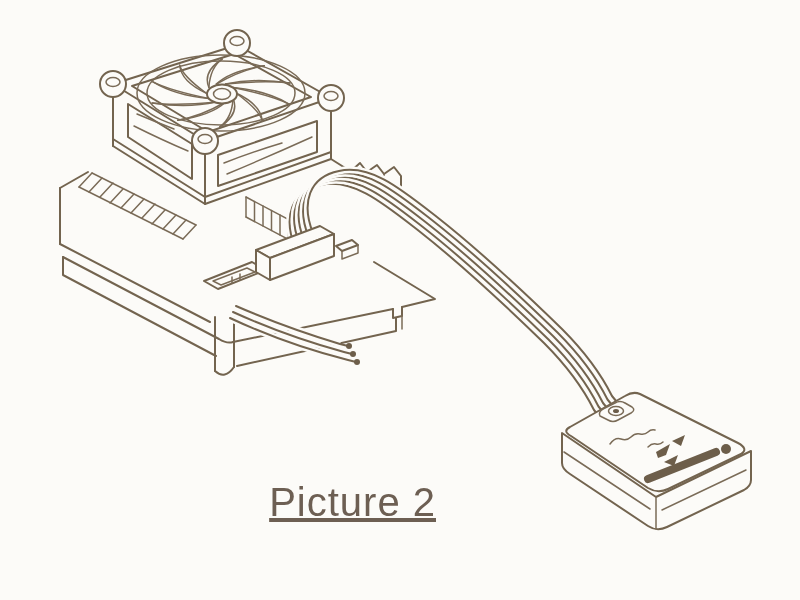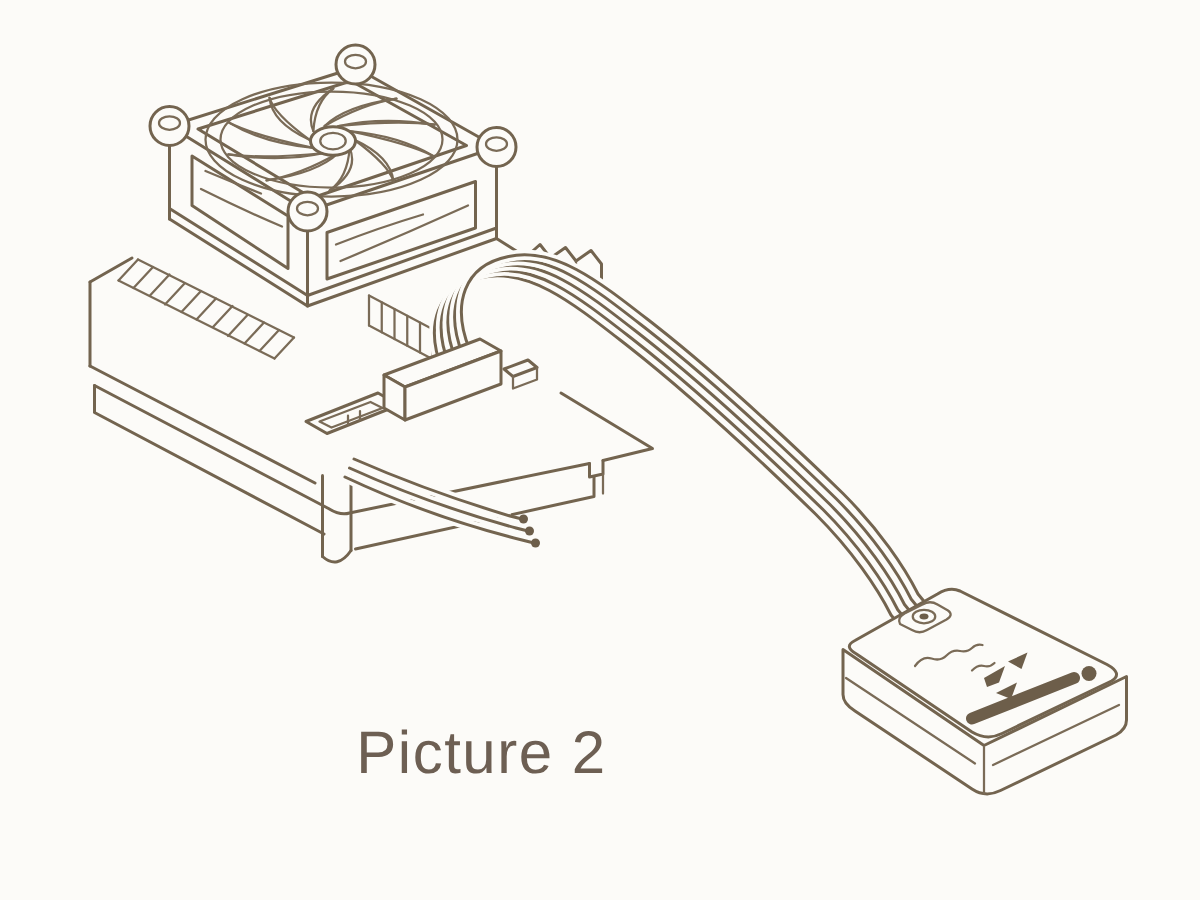--- a/index.html
+++ b/index.html
@@ -7,24 +7,25 @@
     position:relative;
     width:800px;height:600px;
     background:#fcfbf8;
     overflow:hidden;
     font-family:"Liberation Sans", sans-serif;
   }
   .art{position:absolute;left:0;top:0;}
   .caption{
     position:absolute;
     left:206px;top:480px;width:230px;
-    text-align:center;
+    text-align:right;
     font-size:40px;
     color:#6d5f53;
     letter-spacing:1px;
+    text-decoration:underline;
   }
   svg *{vector-effect:none;}
   .ln{fill:none;stroke:#73644f;stroke-width:2;stroke-linecap:round;stroke-linejoin:round;}
   .thin{fill:none;stroke:#7a6b57;stroke-width:1.5;stroke-linecap:round;stroke-linejoin:round;}
   .paper{fill:#fcfbf8;stroke:#73644f;stroke-width:2;stroke-linecap:round;stroke-linejoin:round;}
   .under{fill:none;stroke:#fcfbf8;stroke-width:7;stroke-linecap:butt;}
   .dark{fill:#6d5e4a;stroke:none;}
 </style>
 </head>
 <body>

